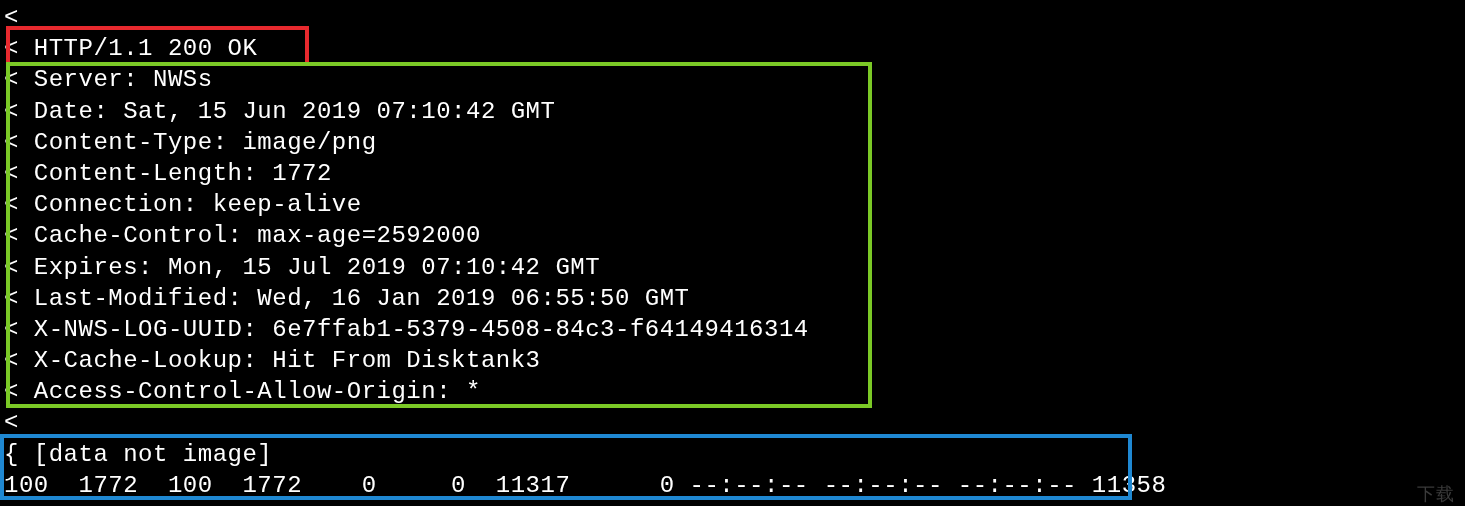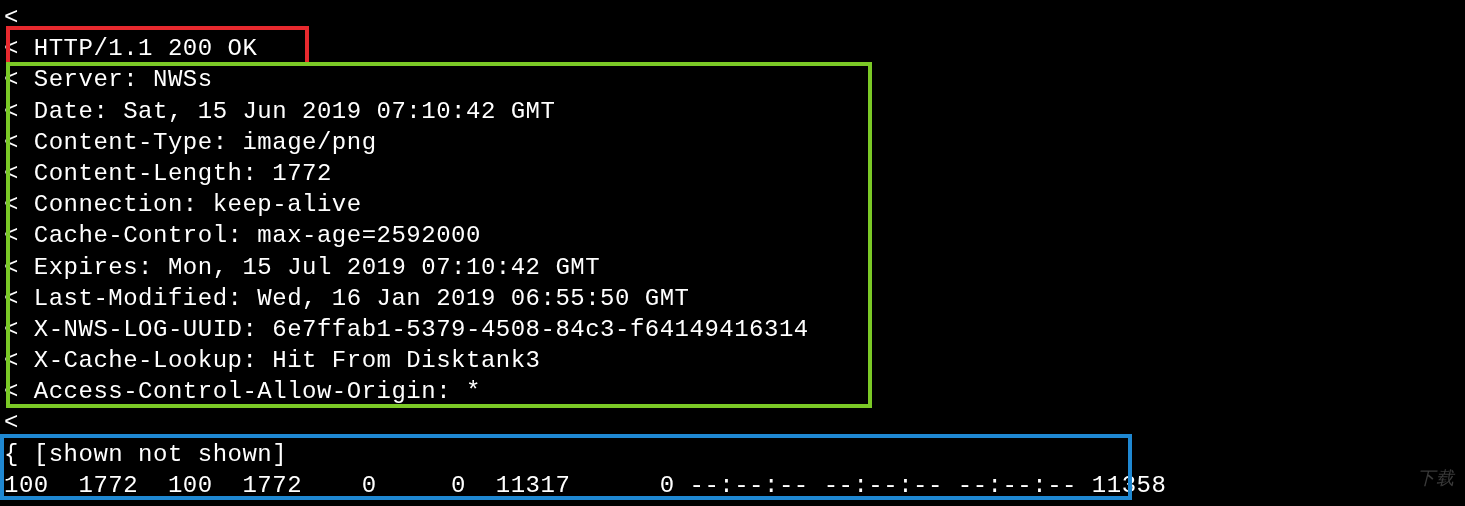--- a/index.html
+++ b/index.html
@@ -46,45 +46,44 @@
       border: 4px solid #1f88d2;
       left: 0px;
       top: 434px;
       width: 1132px;
       height: 66px;
       pointer-events: none;
     }
     .watermark {
       position: absolute;
       right: 10px;
-      bottom: 16px;
+      bottom: 0;
       font-size: 18px;
       color: #3a3a3a;
       font-family: sans-serif;
       letter-spacing: 1px;
-      font-style: italic;
     }
   </style>
 </head>
 <body>
 
 <div class="line">&lt; </div>
 <div class="line">&lt; HTTP/1.1 200 OK</div>
 <div class="line">&lt; Server: NWSs</div>
 <div class="line">&lt; Date: Sat, 15 Jun 2019 07:10:42 GMT</div>
 <div class="line">&lt; Content-Type: image/png</div>
 <div class="line">&lt; Content-Length: 1772</div>
 <div class="line">&lt; Connection: keep-alive</div>
 <div class="line">&lt; Cache-Control: max-age=2592000</div>
 <div class="line">&lt; Expires: Mon, 15 Jul 2019 07:10:42 GMT</div>
 <div class="line">&lt; Last-Modified: Wed, 16 Jan 2019 06:55:50 GMT</div>
 <div class="line">&lt; X-NWS-LOG-UUID: 6e7ffab1-5379-4508-84c3-f64149416314</div>
 <div class="line">&lt; X-Cache-Lookup: Hit From Disktank3</div>
 <div class="line">&lt; Access-Control-Allow-Origin: *</div>
 <div class="line">&lt; </div>
-<div class="line">{ [shown not shown]</div>
+<div class="line">{ [data not image]</div>
 <div class="line">100  1772  100  1772    0     0  11317      0 --:--:-- --:--:-- --:--:-- 11358</div>
 
 <div class="box-red"></div>
 <div class="box-green"></div>
 <div class="box-blue"></div>
 
 <div class="watermark">下载</div>
 
 </body></html>

